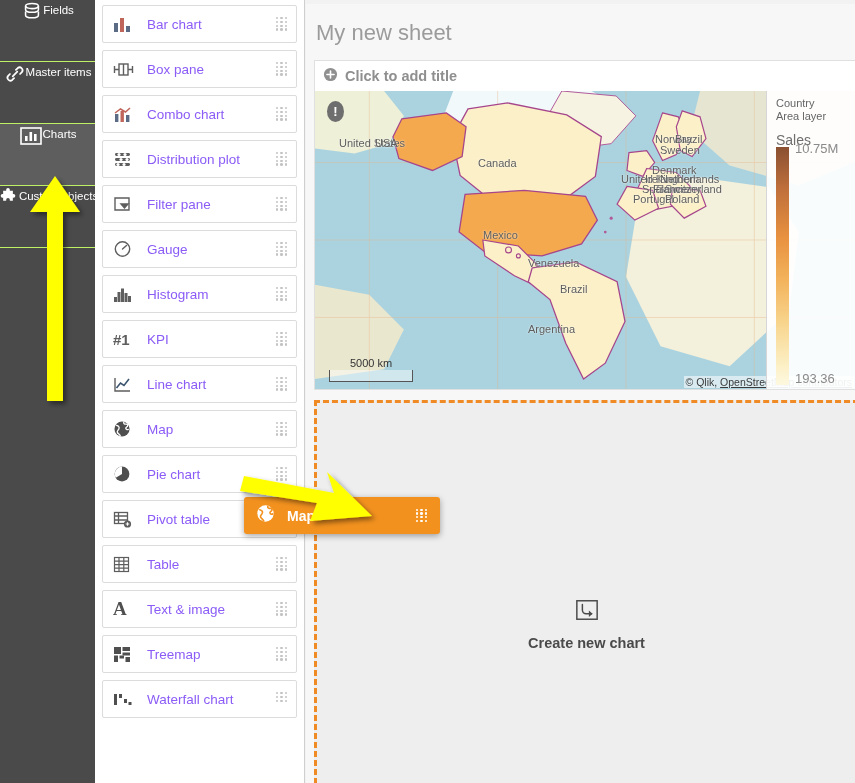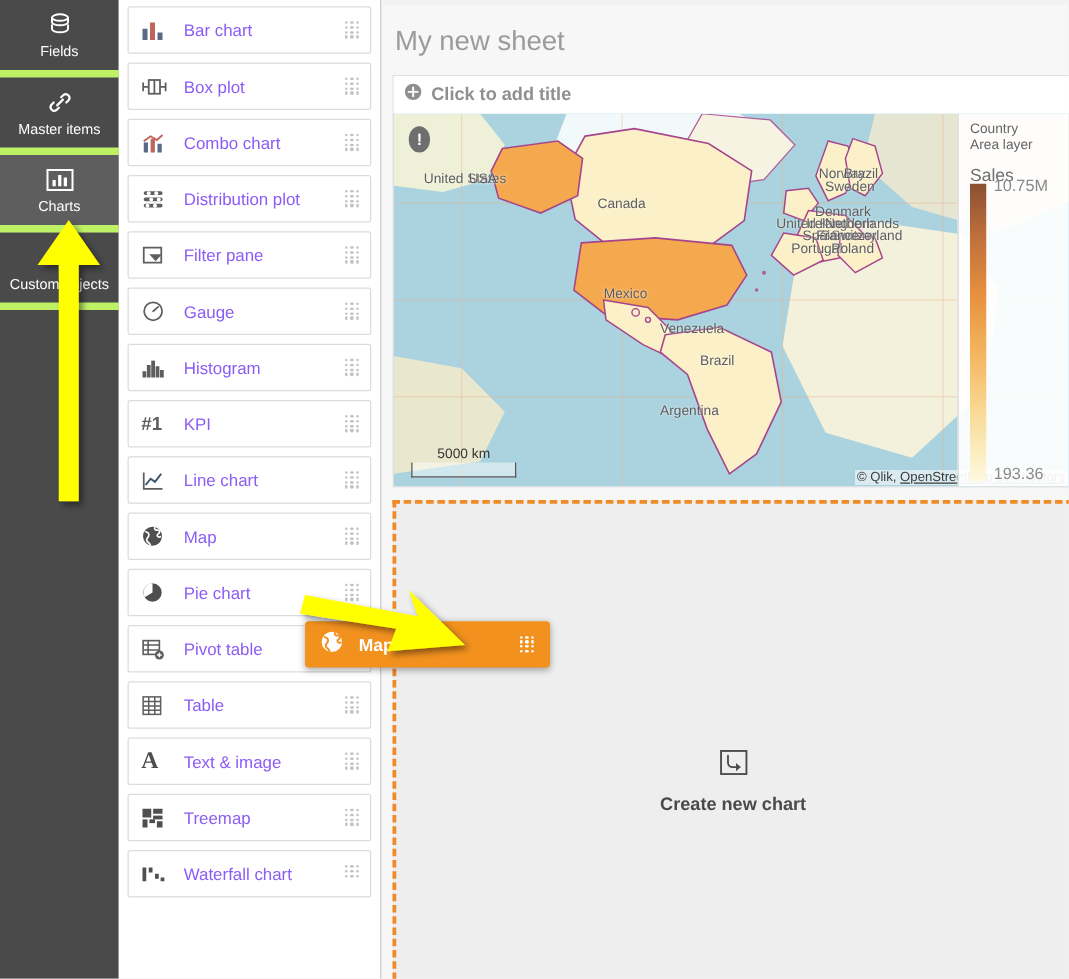--- a/index.html
+++ b/index.html
@@ -12,24 +12,24 @@
   #app { position: relative; width: 855px; height: 783px; }
 
   
   #rail {
     position: absolute; left: 0; top: 0; width: 95px; height: 783px;
     background: #4a4a4a;
   }
   .rail-item {
     position: relative;
     width: 95px; height: 62px;
-    display: flex; flex-direction: column;
-    align-items: center; justify-content: center;
+    display: flex; flex-direction: row;
+    justify-content: center;
     color: #fff; cursor: pointer;
-    border-bottom: 6px solid #bef264;
+    border-bottom: 1px solid #bef264;
   }
   .rail-item.active { background: #5e5e5e; }
   .rail-icon { height: 24px; display: flex; align-items: center; justify-content: center; }
   .rail-label { font-size: 11.5px; margin-top: 4px; color: #ffffff; white-space: nowrap; }
 
   
   #panel {
     position: absolute; left: 95px; top: 0; width: 210px; height: 783px;
     background: #ffffff;
     border-right: 1px solid #cfcfcf;
@@ -235,21 +235,21 @@
           </span>
       </div>
 
       <div class="chart-item">
         <span class="ci-icon">
           <svg width="21" height="17" viewBox="0 0 21 17" stroke="#5e5e5e" stroke-width="1.4" fill="none">
             <rect x="6" y="3" width="9" height="11"></rect>
               <path d="M10.5 3v11M1.5 5v7M19.5 5v7M1.5 8.5h4.5M15 8.5h4.5"></path>
           </svg>
         </span>
-        <span class="ci-label">Box plot</span>
+        <span class="ci-label">Box pane</span>
         <span class="grip">
             <i></i>
             <i></i>
             <i></i>
             <i></i>
             <i></i>
             <i></i>
             <i></i>
             <i></i>
             <i></i>

